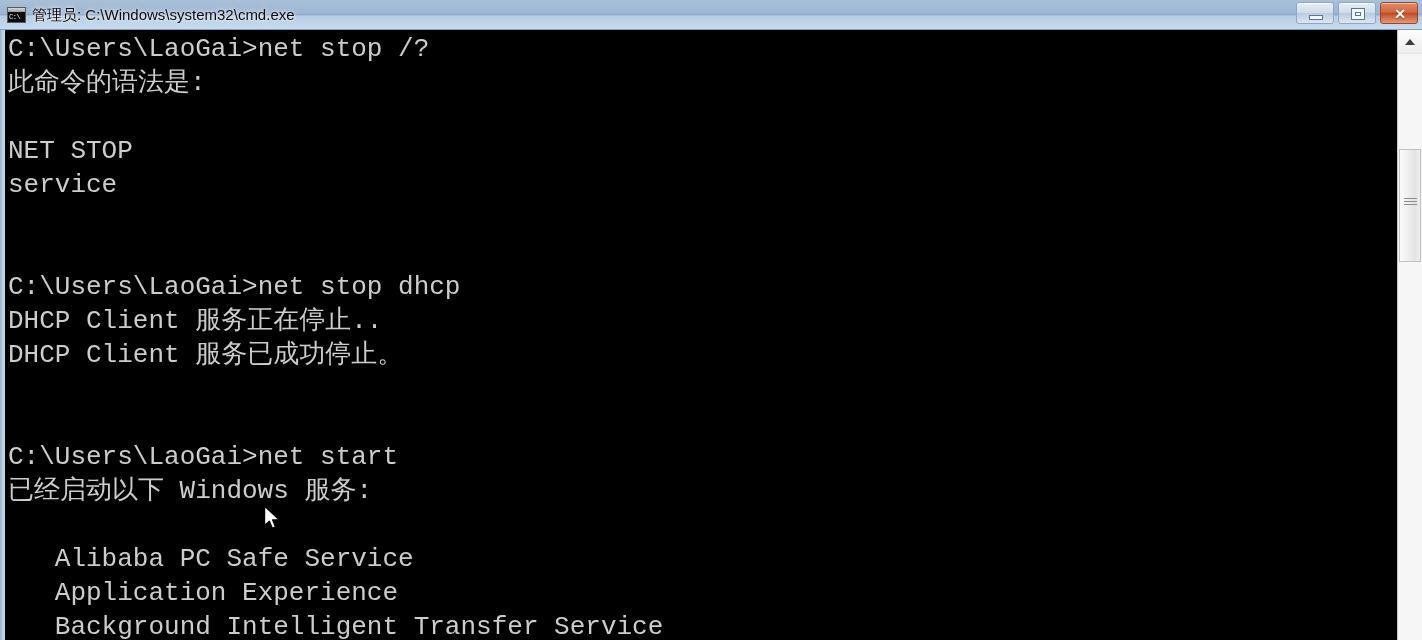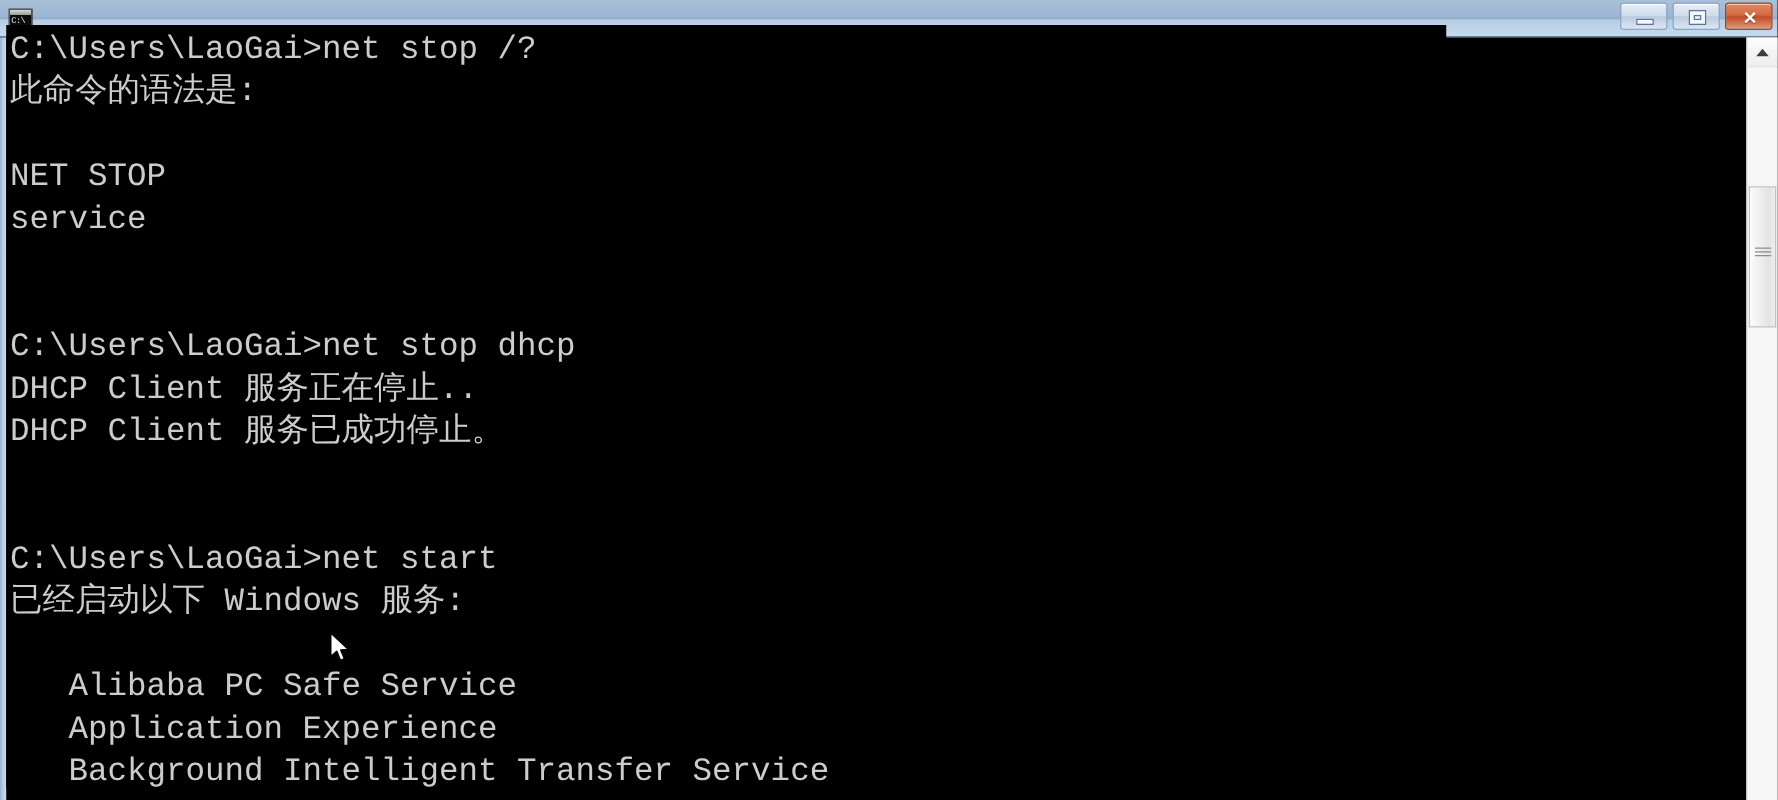--- a/index.html
+++ b/index.html
@@ -168,21 +168,21 @@
     top: 30px;
     width: 5px;
     height: 610px;
     background: linear-gradient(to right, #96b2d0 0%, #b7cde3 45%, #cadcee 100%);
   }
 
   
   #console {
     position: absolute;
     left: 5px;
-    top: 20px;
+    top: 30px;
     width: 1152px;
     height: 610px;
     background: #000000;
     overflow: hidden;
   }
   #console-lines {
     position: absolute;
     left: 3px;
     top: 2px;
     font-family: "Liberation Mono", "DejaVu Sans Mono", monospace;
@@ -272,20 +272,21 @@
 <body>
 
 <div id="window">
 
   <div id="titlebar">
     <div id="titlebar-inner">
       <div class="app-icon">
         <div class="bar"></div>
         <div class="prompt">C:\</div>
       </div>
+      <div id="title-text">管理员: C:\Windows\system32\cmd.exe</div>
     </div>
 
     <div class="winbtn" id="btn-min">
       <div class="glyph-min"></div>
     </div>
 
     <div class="winbtn" id="btn-max">
       <div class="glyph-max-outer">
         <div class="glyph-max-inner"></div>
       </div>

